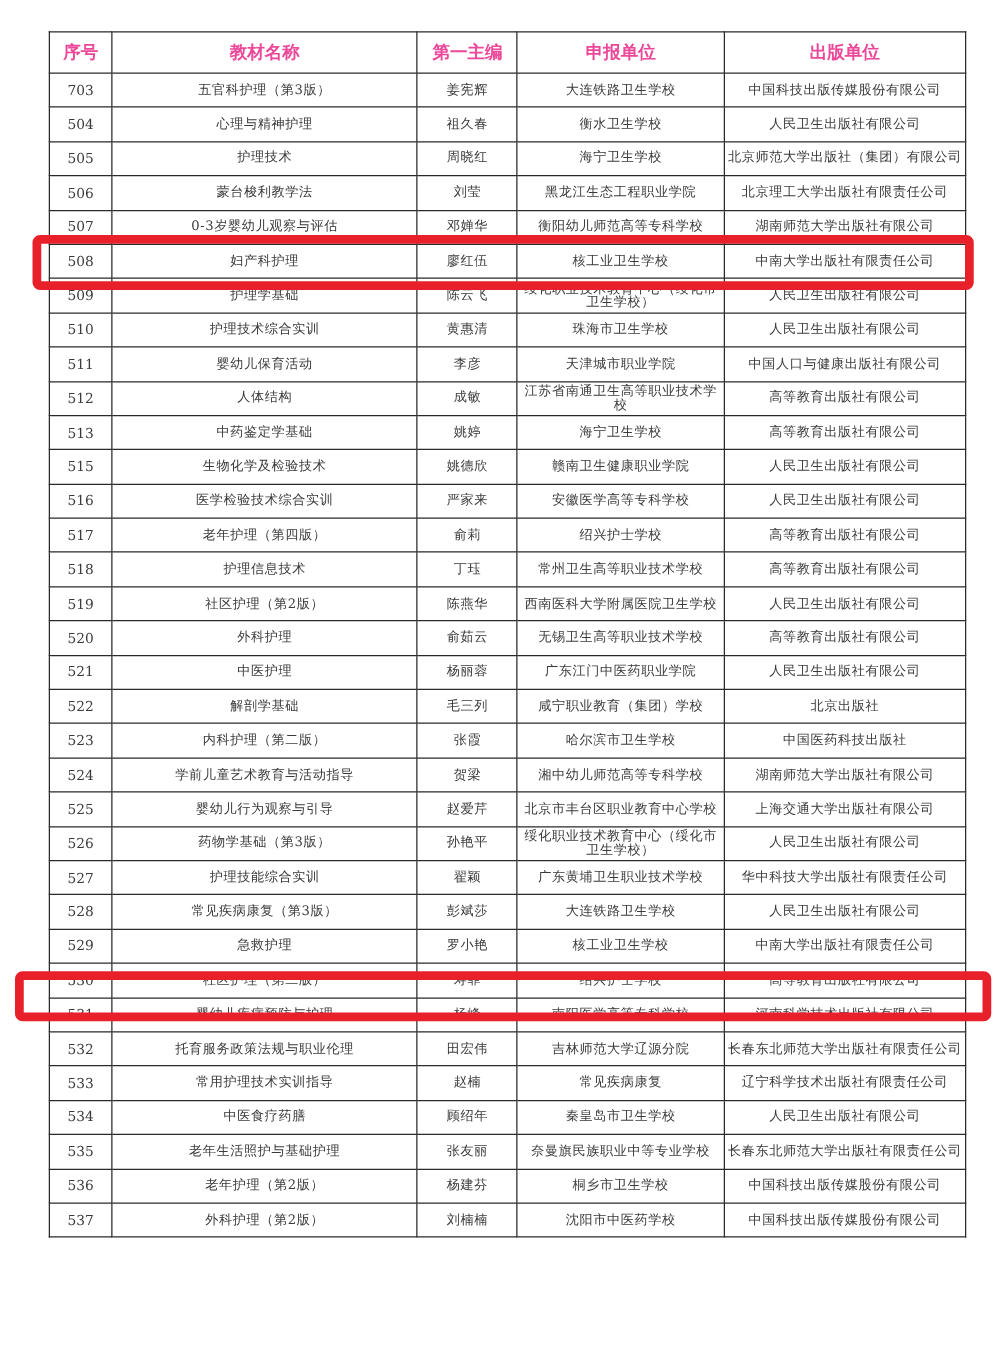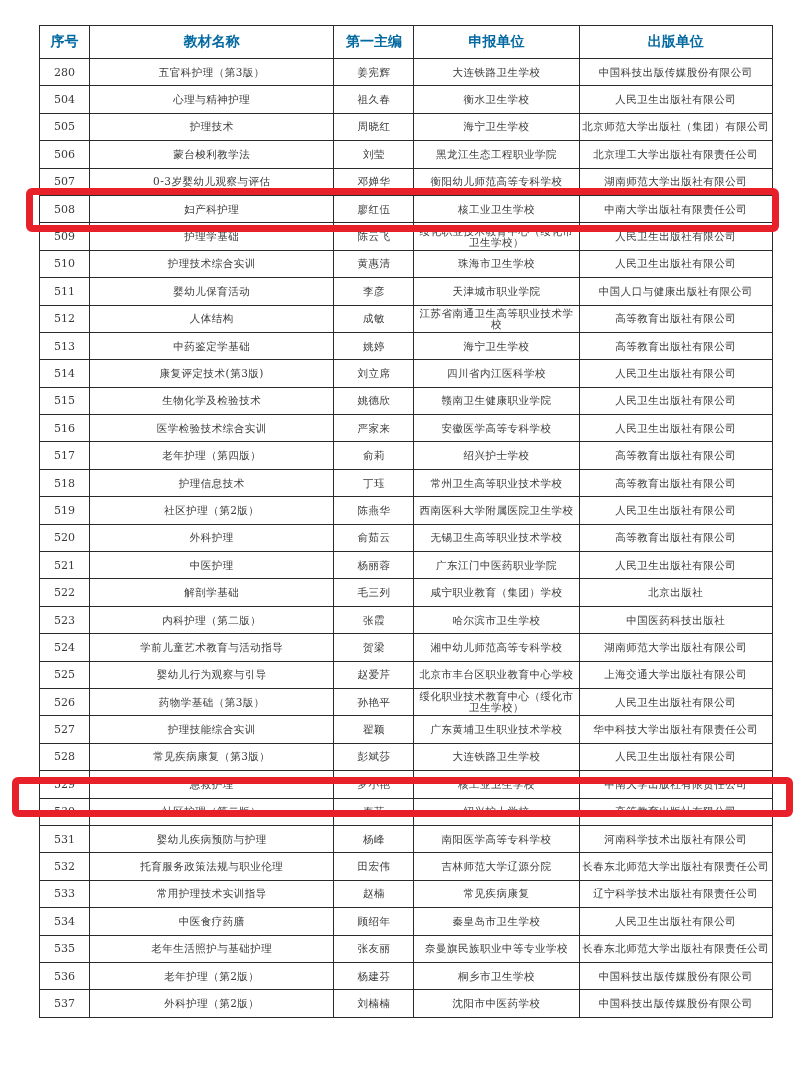--- a/index.html
+++ b/index.html
@@ -3,21 +3,21 @@
   <meta charset="utf-8">
   <style>
     html, body { margin: 0; padding: 0; background: #ffffff; }
     body { width: 800px; height: 1090px; position: relative; overflow: hidden;
            font-family: "DejaVu Serif", "Liberation Serif", serif; color: #3a3a3a; }
     .tbl { position: absolute; left: 39px; top: 25px; width: 734px;
            border-collapse: collapse; table-layout: fixed; }
     .tbl td, .tbl th { border: 1.5px solid #2a2a2a; text-align: center; vertical-align: middle;
            padding: 0 2px; overflow: hidden; }
     .tbl th { height: 32px; font-family: Liberation Sans, sans-serif;
-           font-weight: bold; font-size: 14px; color: #0369a1; }
+           font-weight: bold; font-size: 14px; color: #ec4899; }
     .tbl td { height: 26.4px; font-size: 10.5px; line-height: 11px; letter-spacing: 0.5px; }
     .tbl td.num { font-size: 11px; letter-spacing: 0; }
     .c1 { width: 50px; } .c2 { width: 244px; } .c3 { width: 80px; } .c4 { width: 165px; } .c5 { width: 193px; }
     .hl { position: absolute; border: 7px solid #e8202a; border-radius: 6px; box-sizing: border-box;
           pointer-events: none; }
   </style>
 </head>
 <body>
 
 <table class="tbl">
@@ -32,21 +32,21 @@
     <tr>
       <th>序号</th>
       <th>教材名称</th>
       <th>第一主编</th>
       <th>申报单位</th>
       <th>出版单位</th>
     </tr>
   </thead>
   <tbody id="tbody">
       <tr>
-        <td class="num">280</td>
+        <td class="num">703</td>
         <td>五官科护理（第3版）</td>
         <td>姜宪辉</td>
         <td>大连铁路卫生学校</td>
         <td>中国科技出版传媒股份有限公司</td>
       </tr>
       <tr>
         <td class="num">504</td>
         <td>心理与精神护理</td>
         <td>祖久春</td>
         <td>衡水卫生学校</td>
@@ -107,27 +107,20 @@
         <td>成敏</td>
         <td>江苏省南通卫生高等职业技术学校</td>
         <td>高等教育出版社有限公司</td>
       </tr>
       <tr>
         <td class="num">513</td>
         <td>中药鉴定学基础</td>
         <td>姚婷</td>
         <td>海宁卫生学校</td>
         <td>高等教育出版社有限公司</td>
-      </tr>
-      <tr>
-        <td class="num">514</td>
-        <td>康复评定技术(第3版)</td>
-        <td>刘立席</td>
-        <td>四川省内江医科学校</td>
-        <td>人民卫生出版社有限公司</td>
       </tr>
       <tr>
         <td class="num">515</td>
         <td>生物化学及检验技术</td>
         <td>姚德欣</td>
         <td>赣南卫生健康职业学院</td>
         <td>人民卫生出版社有限公司</td>
       </tr>
       <tr>
         <td class="num">516</td>

